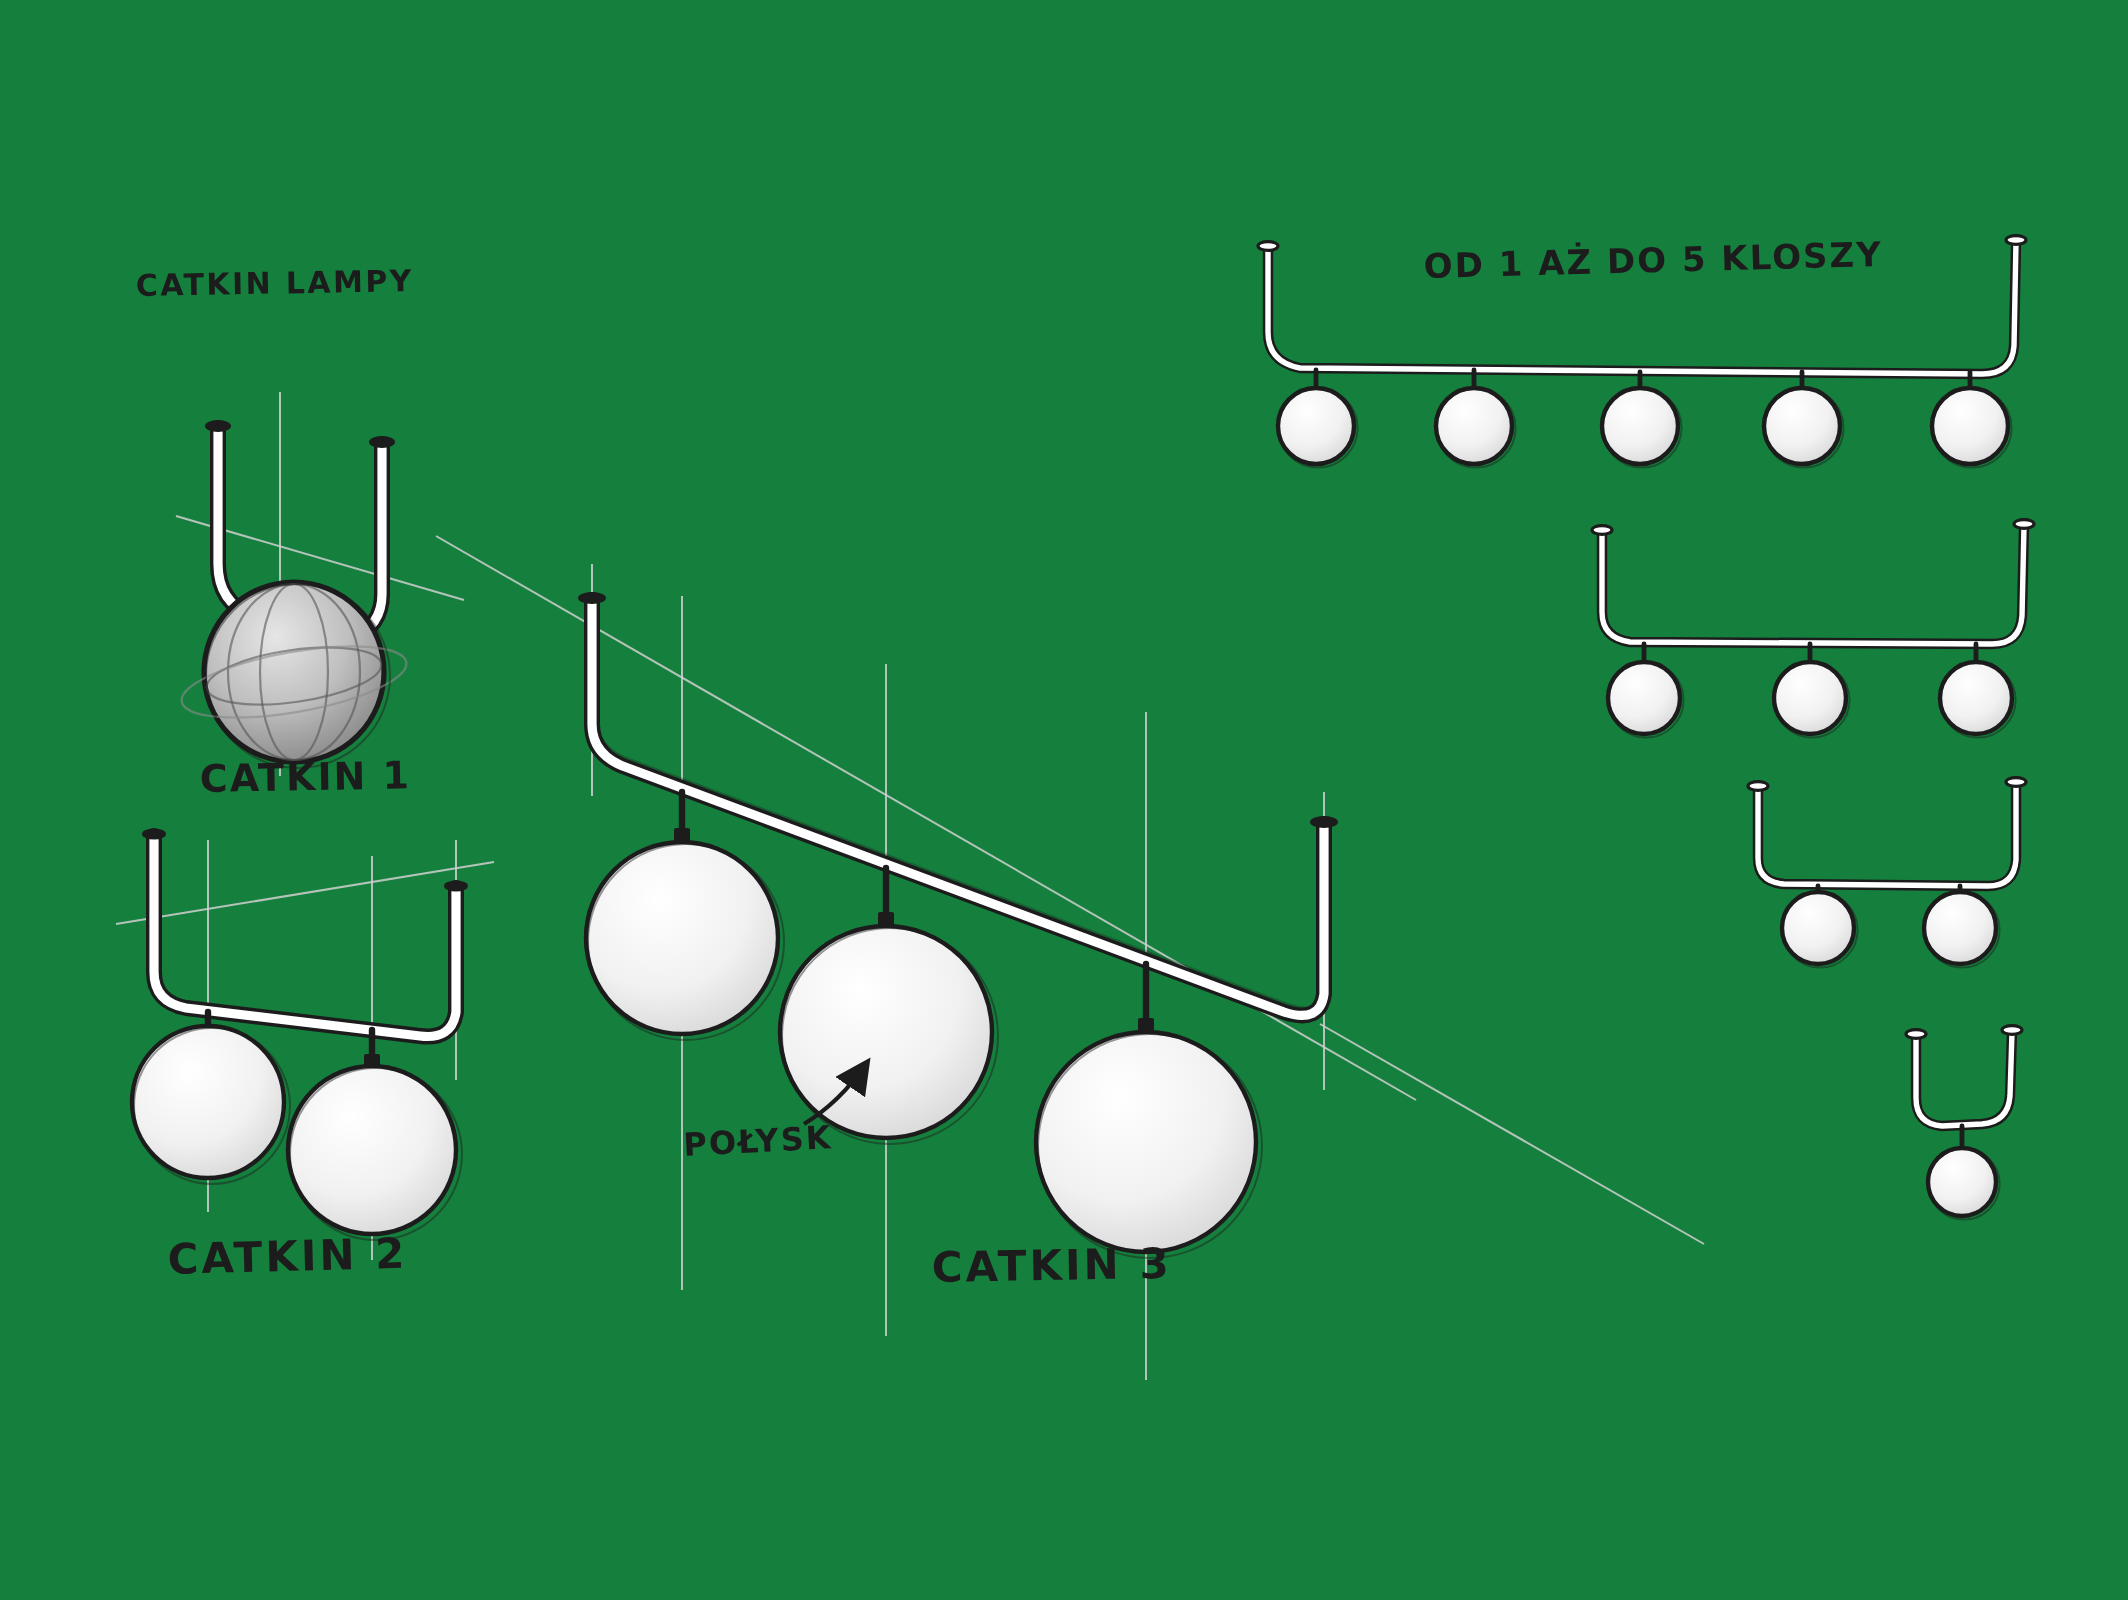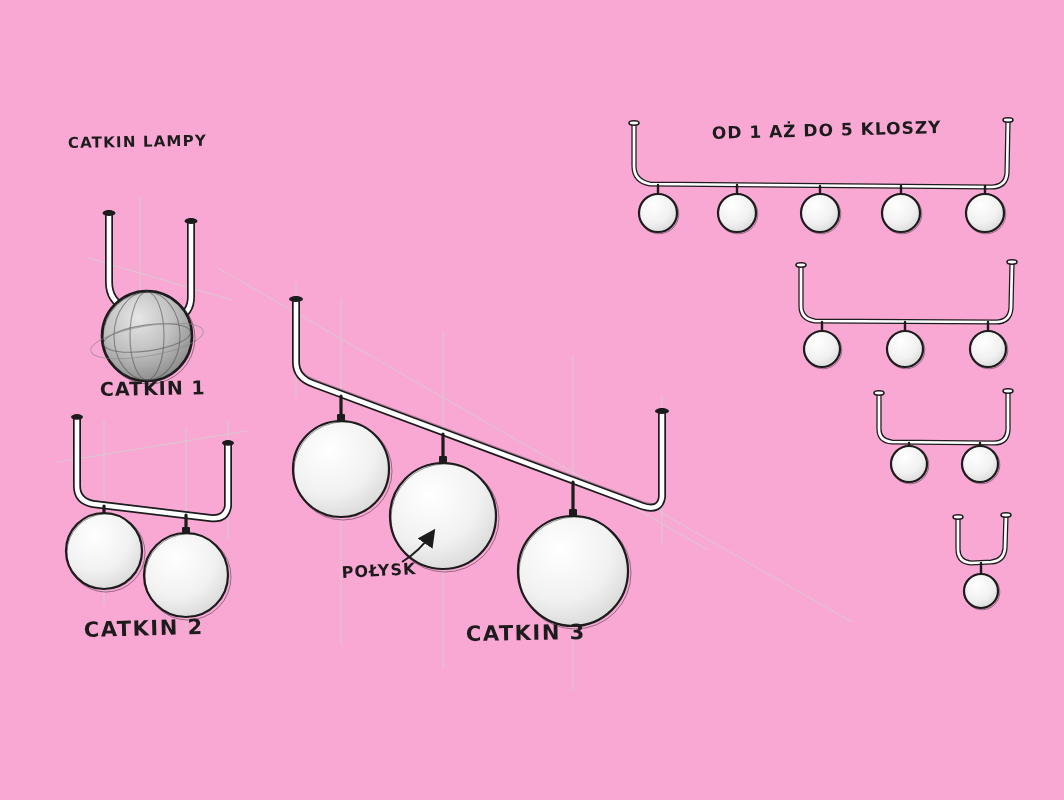--- a/index.html
+++ b/index.html
@@ -1,16 +1,16 @@
 <!DOCTYPE html>
 <html><head>
 <meta charset="utf-8">
 <style>
   html,body{margin:0;padding:0;background:#ffffff;}
-  .page{position:relative;width:1064px;height:800px;background:#f9a8d4;overflow:hidden;}
+  .page{position:relative;width:1064px;height:800px;background:#15803d;overflow:hidden;}
   svg{display:block;}
   .hand{font-family:"DejaVu Sans",sans-serif;font-weight:700;fill:#1c1c1c;}
   .tube-outer{fill:none;stroke:#1c1c1c;stroke-width:8;stroke-linecap:round;stroke-linejoin:round;}
   .tube-inner{fill:none;stroke:#ffffff;stroke-width:4.6;stroke-linecap:round;stroke-linejoin:round;}
   .tube-outer-sm{fill:none;stroke:#1c1c1c;stroke-width:5.2;stroke-linecap:round;stroke-linejoin:round;}
   .tube-inner-sm{fill:none;stroke:#ffffff;stroke-width:2.7;stroke-linecap:round;stroke-linejoin:round;}
   .sketch-echo{fill:none;stroke:#1c1c1c;stroke-width:1;opacity:.32;}
   .stem{stroke:#1c1c1c;stroke-width:3.2;stroke-linecap:round;}
   .stem-sm{stroke:#1c1c1c;stroke-width:2.4;stroke-linecap:round;}
   .globe{stroke:#1c1c1c;stroke-width:2.2;fill:url(#globeGrad);}

